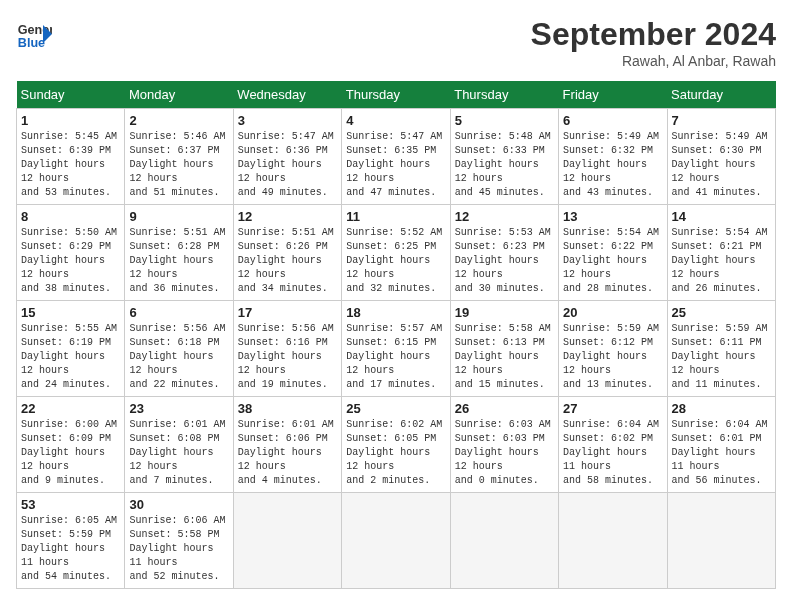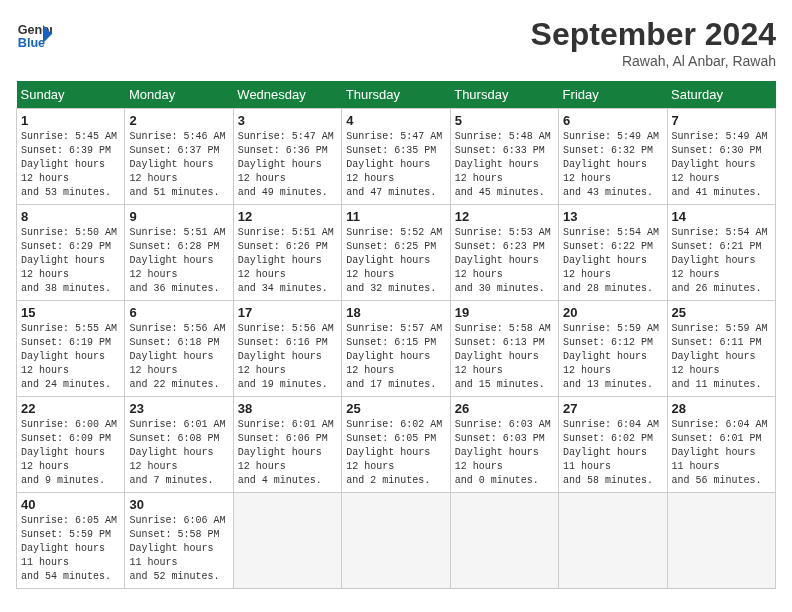--- a/index.html
+++ b/index.html
@@ -223,21 +223,21 @@
           <span class="day-num">27</span>
           <div class="day-info">Sunrise: 6:04 AM<br>Sunset: 6:02 PM<br>Daylight hours<br>11 hours<br>and 58 minutes.</div>
         </td>
         <td>
           <span class="day-num">28</span>
           <div class="day-info">Sunrise: 6:04 AM<br>Sunset: 6:01 PM<br>Daylight hours<br>11 hours<br>and 56 minutes.</div>
         </td>
       </tr>
       <tr>
         <td>
-          <span class="day-num">40</span>
+          <span class="day-num">53</span>
           <div class="day-info">Sunrise: 6:05 AM<br>Sunset: 5:59 PM<br>Daylight hours<br>11 hours<br>and 54 minutes.</div>
         </td>
         <td>
           <span class="day-num">30</span>
           <div class="day-info">Sunrise: 6:06 AM<br>Sunset: 5:58 PM<br>Daylight hours<br>11 hours<br>and 52 minutes.</div>
         </td>
         <td class="empty-cell"></td>
         <td class="empty-cell"></td>
         <td class="empty-cell"></td>
         <td class="empty-cell"></td>

